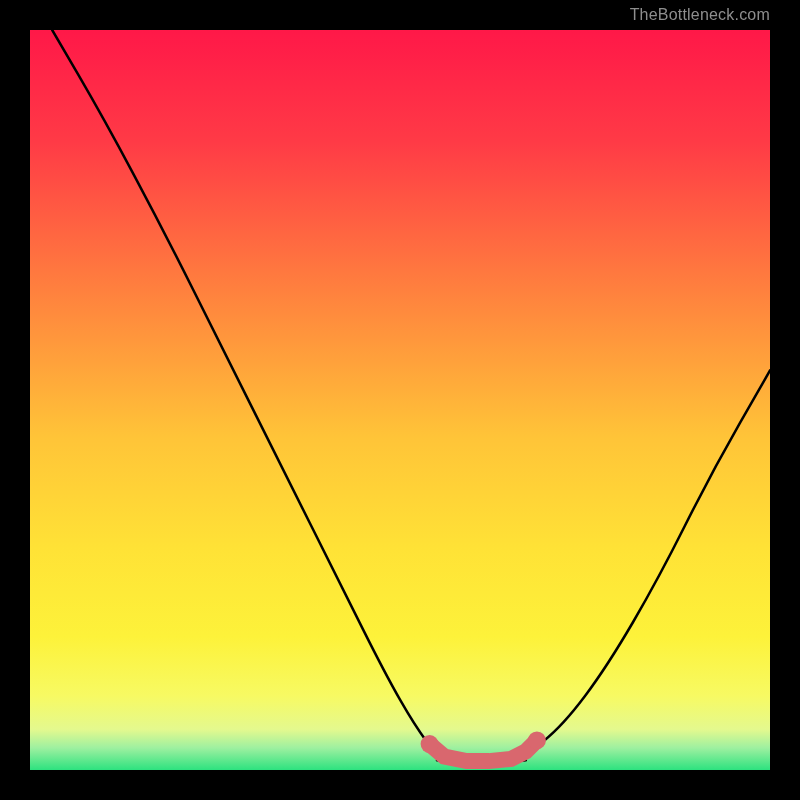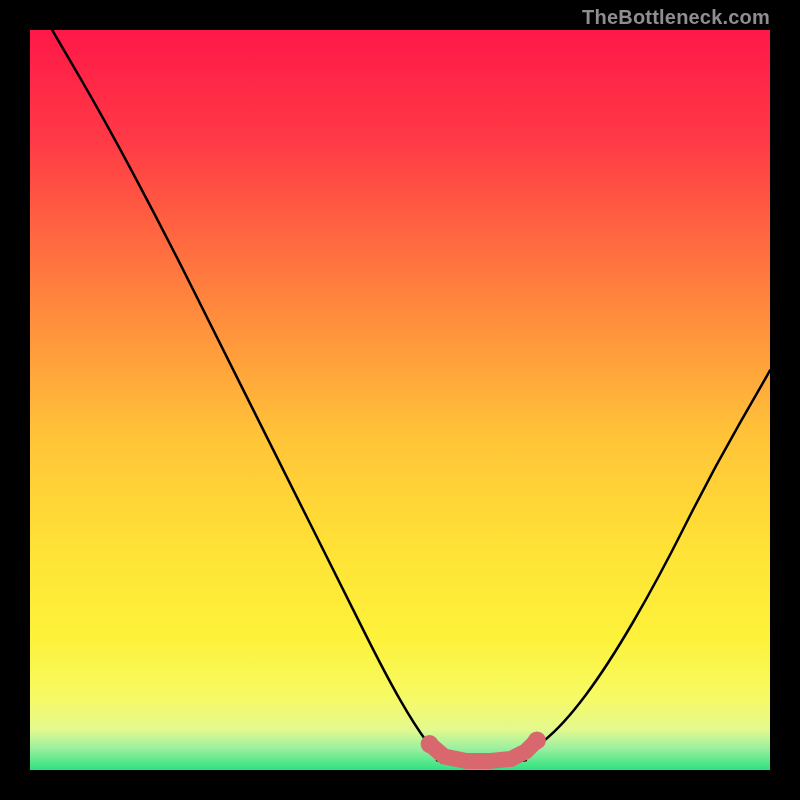--- a/index.html
+++ b/index.html
@@ -28,22 +28,22 @@
     left: 0;
     top: 0;
     width: 100%;
     height: 100%;
   }
   .watermark {
     position: absolute;
     top: 6px;
     right: 30px;
     font-family: Arial, Helvetica, sans-serif;
-    font-size: 20px;
-    font-weight: 700;
+    font-size: 16px;
+    font-weight: 400;
     color: #8e8e8e;
     letter-spacing: 0.2px;
   }
   svg.curves {
     position: absolute;
     left: 0;
     top: 0;
     width: 100%;
     height: 100%;
   }

